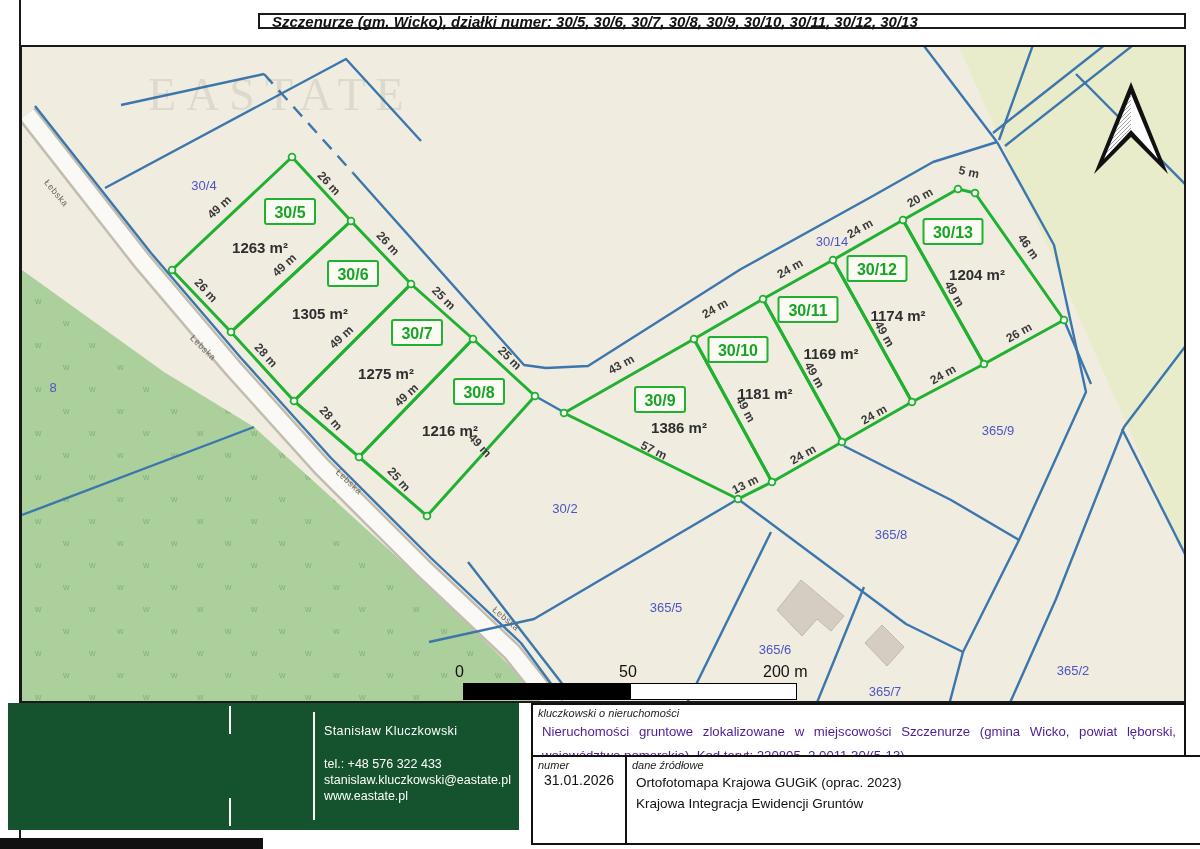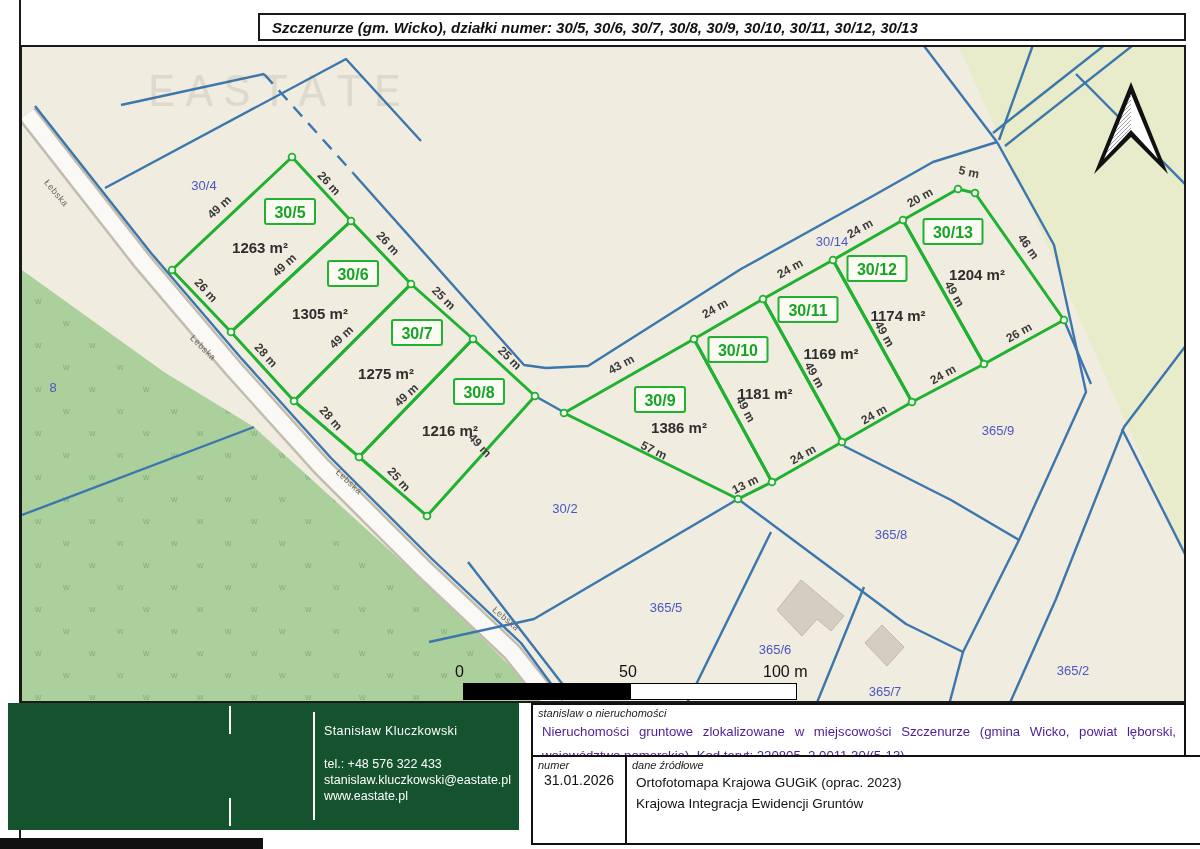--- a/index.html
+++ b/index.html
@@ -1,27 +1,27 @@
 <!DOCTYPE html>
 <html><head>
 <meta charset="utf-8">
 <style>
   html,body{margin:0;padding:0;}
   body{position:relative;width:1200px;height:849px;background:#fff;
        font-family:"Liberation Sans",sans-serif;overflow:hidden;}
   .frame-left{position:absolute;left:19px;top:0;width:2px;height:845px;background:#1a1a1a;}
-  .title-bar{position:absolute;left:258px;top:13px;width:928px;height:28px;
+  .title-bar{position:absolute;left:258px;top:13px;width:928px;height:16px;
        border:2px solid #1a1a1a;background:#fff;box-sizing:border-box;
        display:flex;align-items:center;padding-left:12px;
        font-style:italic;font-size:15px;font-weight:600;color:#111;}
   .map{position:absolute;left:20px;top:45px;width:1166px;height:658px;
        border:2px solid #1a1a1a;box-sizing:border-box;background:#f0ece0;}
   .map svg{display:block;}
   .watermark{position:absolute;left:148px;top:68px;z-index:3;
-       font-family:Liberation Mono, monospace;font-size:46px;letter-spacing:10px;
+       font-family:Liberation Serif, serif;font-size:46px;letter-spacing:10px;
        color:rgba(100,95,80,0.13);pointer-events:none;}
   .scalebar{position:absolute;left:463px;top:683px;width:332px;height:15px;
        border:1px solid #000;display:flex;z-index:4;box-sizing:content-box;}
   .scalebar .b1{flex:1;background:#000;}
   .scalebar .b2{flex:1;background:#fff;border-left:1px solid #000;}
   .scale-label{position:absolute;z-index:4;font-size:16px;color:#111;}
   .sl0{left:455px;top:663px;}
   .sl50{left:619px;top:663px;}
   .sl100{left:763px;top:663px;}
   
@@ -216,42 +216,42 @@
         <text x="346" y="482" text-anchor="middle" font-size="9" fill="#6e6a60" letter-spacing="0.5" transform="rotate(43 346 482)">Łebska</text>
         <text x="503" y="619" text-anchor="middle" font-size="9" fill="#6e6a60" letter-spacing="0.5" transform="rotate(40 503 619)">Łebska</text>
       </g>
 </svg>
 </div>
 
 <div class="watermark">EASTATE</div>
 
 <span class="scale-label sl0">0</span>
 <span class="scale-label sl50">50</span>
-<span class="scale-label sl100">100 m</span>
+<span class="scale-label sl100">200 m</span>
 <div class="scalebar">
   <div class="b1"></div>
   <div class="b2"></div>
 </div>
 
 <div class="card">
   <div class="tick tick1"></div>
 
   <div class="tick tick2"></div>
   <div class="sep"></div>
   <div class="contact">
     <div class="nm">Stanisław Kluczkowski</div>
     <div>tel.: +48 576 322 433</div>
     <div>stanislaw.kluczkowski@eastate.pl</div>
     <div>www.eastate.pl</div>
   </div>
 </div>
 <div class="blackstrip"></div>
 
 <div class="info-box">
-  <div class="hdr">stanislaw o nieruchomości</div>
+  <div class="hdr">kluczkowski o nieruchomości</div>
   <div class="bd">Nieruchomości gruntowe zlokalizowane w miejscowości Szczenurze (gmina Wicko, powiat lęborski, województwo pomorskie). Kod teryt: 220805_2.0011.30/(5-13).</div>
 </div>
 <div class="cell cell-data">
   <div class="hdr">numer</div>
   <div class="val">31.01.2026</div>
 </div>
 <div class="cell cell-src">
   <div class="hdr">dane źródłowe</div>
   <div class="ln">Ortofotomapa Krajowa GUGiK (oprac. 2023)</div>
   <div class="ln">Krajowa Integracja Ewidencji Gruntów</div>

